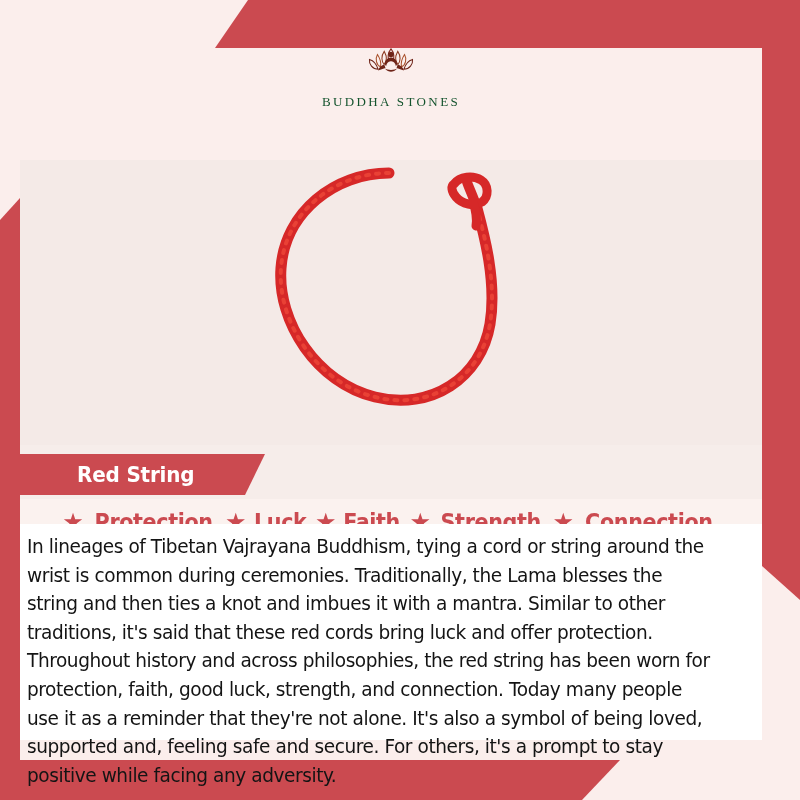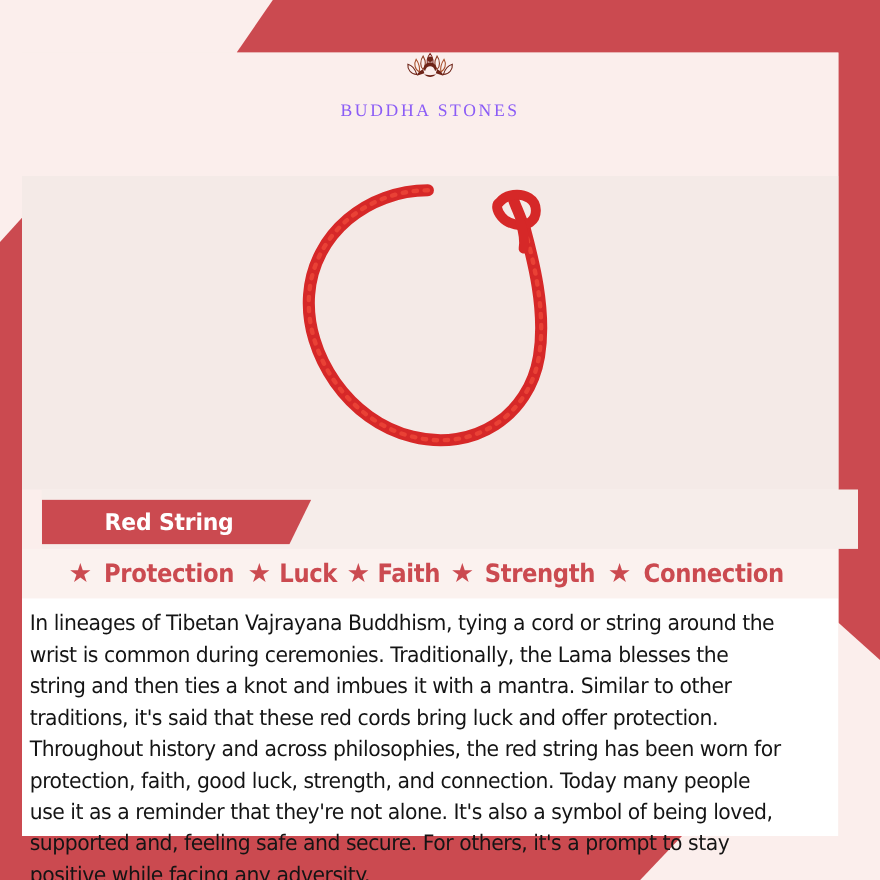--- a/index.html
+++ b/index.html
@@ -73,23 +73,23 @@
     justify-content: flex-start;
   }
   .logo-mark {
     width: 132px;
     height: 52px;
     margin-top: -4px;
   }
   .logo-word {
     margin-top: 18px;
     font-family: "Liberation Serif", serif;
-    font-size: 16px;
+    font-size: 13px;
     letter-spacing: 2.4px;
-    color: #8b5cf6;
+    color: #14532d;
     font-weight: 400;
   }
 
   
   .title-band {
     position: absolute;
     left: 138px;
     top: 58px;
     width: 490px;
     height: 52px;
@@ -121,21 +121,21 @@
   .hero svg {
     position: absolute;
     left: 50%;
     top: 50%;
     transform: translate(-50%, -50%);
   }
 
   
   .tag-row {
     position: absolute;
-    left: 18px;
+    left: 0;
     top: 397px;
     width: 742px;
     height: 54px;
     background: #f6edea;
   }
   .tag {
     position: absolute;
     left: 0;
     top: 9px;
     width: 245px;
@@ -185,21 +185,21 @@
     font-size: 23px;
     letter-spacing: -0.4px;
     transform: scaleX(0.9);
     white-space: nowrap;
   }
 
   
   .body-block {
     position: absolute;
     left: 0;
-    top: 496px;
+    top: 476px;
     width: 742px;
     height: 216px;
     background: #ffffff;
     box-sizing: border-box;
     padding: 9px 18px 0 7px;
   }
   .body-text {
     margin: 0;
     font-family: "DejaVu Sans", sans-serif;
     font-size: 19.4px;

